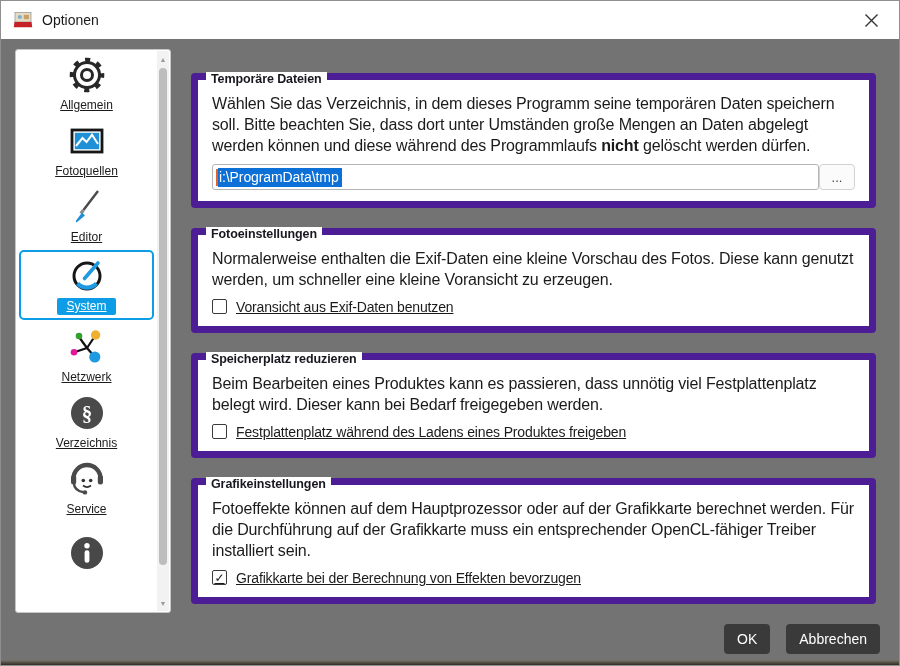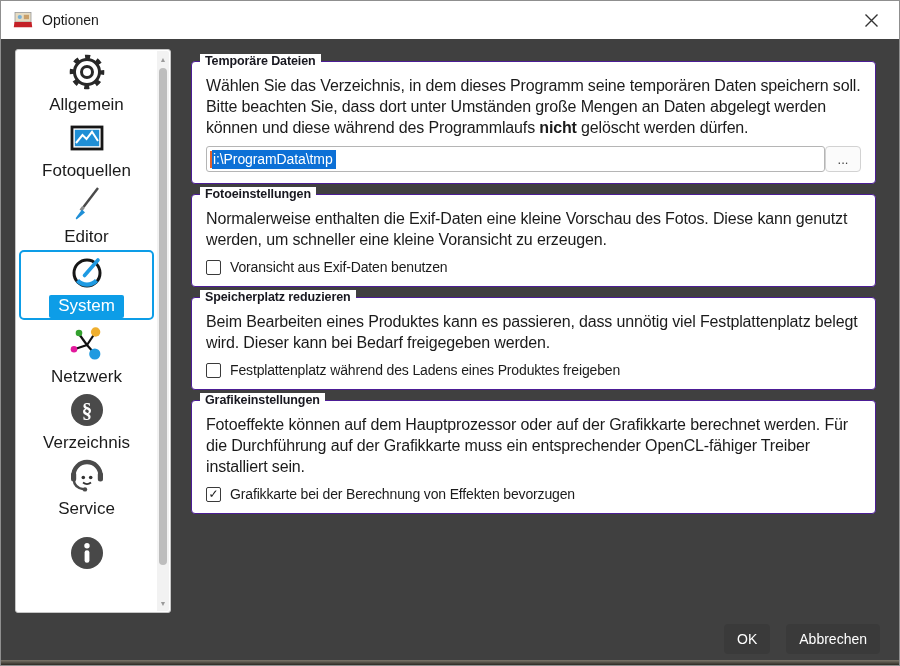--- a/index.html
+++ b/index.html
@@ -1,48 +1,48 @@
 <!DOCTYPE html>
 <html><head>
 <meta charset="utf-8">
 <style>
   html,body{margin:0;padding:0;background:#ffffff;}
   .window{
     position:relative;width:900px;height:666px;box-sizing:border-box;
-    border:1px solid #8f8f8f;background:#404040;overflow:hidden;
+    border:1px solid #8f8f8f;background:#737373;overflow:hidden;
     font-family:"Liberation Sans",sans-serif;color:#1b1b1b;
   }
   
   .titlebar{position:absolute;top:0;left:0;right:0;height:38px;display:flex;align-items:center;padding:0 12px;background:#fff;}
   .app-icon{width:20px;height:20px;margin-right:9px;flex:none;}
   .win-title{font-size:14px;color:#1a1a1a;}
   .close-btn{margin-left:auto;width:32px;height:30px;display:flex;align-items:center;justify-content:center;cursor:default;}
   
   .sidebar{position:absolute;left:14px;top:48px;width:156px;height:564px;border:1px solid #c6c6c6;border-radius:3px;background:#fff;box-sizing:border-box;overflow:hidden;}
   .nav-list{position:absolute;left:0;top:0;right:13px;bottom:0;overflow:hidden;}
   .nav-item{height:66px;display:flex;flex-direction:column;align-items:center;justify-content:center;gap:3px;margin:0 3px;box-sizing:border-box;}
   .nav-item.selected{height:70px;margin:2px 3px;border:2px solid #0d9de7;border-radius:5px;}
   .nav-icon{width:40px;height:40px;display:flex;align-items:center;justify-content:center;flex:none;}
-  .nav-label{font-size:17px;color:#1b1b1b;white-space:nowrap;}
+  .nav-label{font-size:12px;color:#1b1b1b;white-space:nowrap;text-decoration:underline;}
   .nav-item.selected .nav-label{background:#0d9de7;color:#fff;padding:1px 9px 2px;border-radius:2px;}
   .scrollbar{position:absolute;right:1px;top:1px;bottom:1px;width:12px;background:#f2f2f2;border-radius:0 2px 2px 0;}
   .sb-arrow{position:absolute;left:0;width:12px;height:14px;display:flex;align-items:center;justify-content:center;font-size:7px;color:#9a9a9a;}
   .sb-up{top:1px;} .sb-down{bottom:1px;}
   .sb-thumb{position:absolute;left:2px;right:2px;top:17px;bottom:46px;background:#bdbdbd;border-radius:5px;}
   
   .main{position:absolute;left:190px;top:52px;width:685px;}
-  .group{position:relative;border:1px solid #4c1d95;border-radius:4px;padding:13px 14px 11px;margin:8px 0 10px;box-sizing:border-box;background:#fff;}
+  .group{position:relative;border:7px solid #4c1d95;border-radius:4px;padding:13px 14px 11px;margin:20px 0 10px;box-sizing:border-box;background:#fff;}
   .group-legend{position:absolute;top:-8px;left:8px;background:#fff;padding:0 5px;font-size:12.5px;font-weight:bold;color:#17171f;letter-spacing:-0.1px;}
   .group p{margin:0;font-size:16px;line-height:21px;letter-spacing:-0.15px;color:#1b1b1b;}
   .input-row{display:flex;align-items:center;gap:0;margin-top:8px;}
   .textbox{flex:1;height:26px;border:1px solid #b5b5b5;border-radius:3px;background:#fff;display:flex;align-items:center;padding:0 3px;box-sizing:border-box;overflow:hidden;}
   .caret{width:2px;height:17px;background:#e4622e;flex:none;}
   .sel-text{background:#0c70d6;color:#fff;font-size:14px;padding:1px 3px 2px 1px;white-space:pre;letter-spacing:-0.1px;}
   .browse-btn{width:36px;height:26px;border:1px solid #d2d2d2;border-radius:4px;background:#fbfbfb;color:#444;font-size:13px;display:flex;align-items:center;justify-content:center;font-family:inherit;box-sizing:border-box;}
-  .check-row{display:flex;align-items:center;gap:9px;margin-top:9px;}
+  .check-row{display:flex;align-items:flex-start;gap:9px;margin-top:9px;text-decoration:underline;}
   .checkbox{width:15px;height:15px;border:1px solid #3a3a3a;border-radius:2px;background:#fff;flex:none;display:flex;align-items:center;justify-content:center;font-size:12px;line-height:1;color:#1a1a1a;box-sizing:border-box;}
   .check-label{font-size:14px;letter-spacing:-0.15px;color:#1b1b1b;}
   
   .footer{position:absolute;right:19px;bottom:11px;display:flex;gap:16px;}
   .btn{background:#3a3a3a;color:#fff;border:none;border-radius:4px;font-size:14px;padding:7px 13px;font-family:inherit;}
   .bottom-strip{position:absolute;left:0;right:0;bottom:0;height:5px;background:linear-gradient(#7b766a,#2d2b24);}
 </style>
 </head>
 <body>
 

